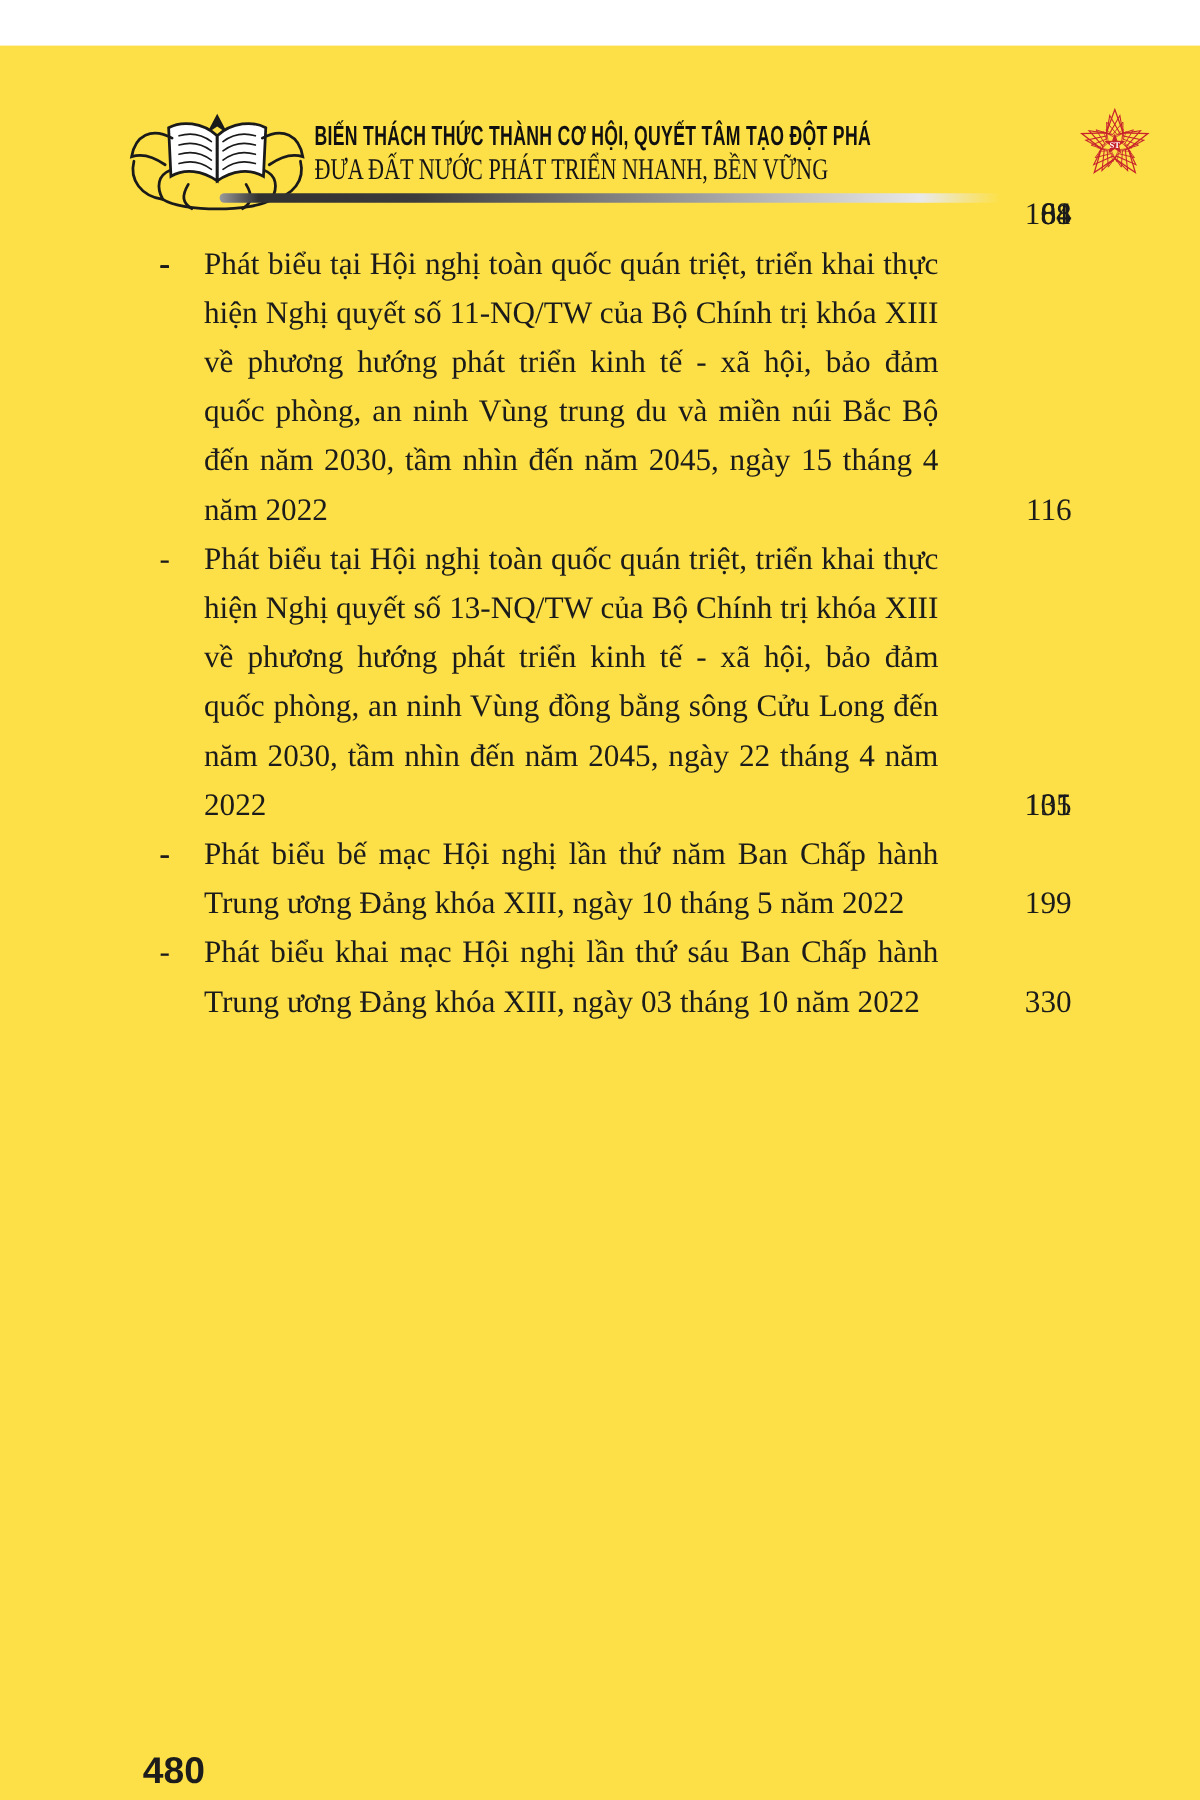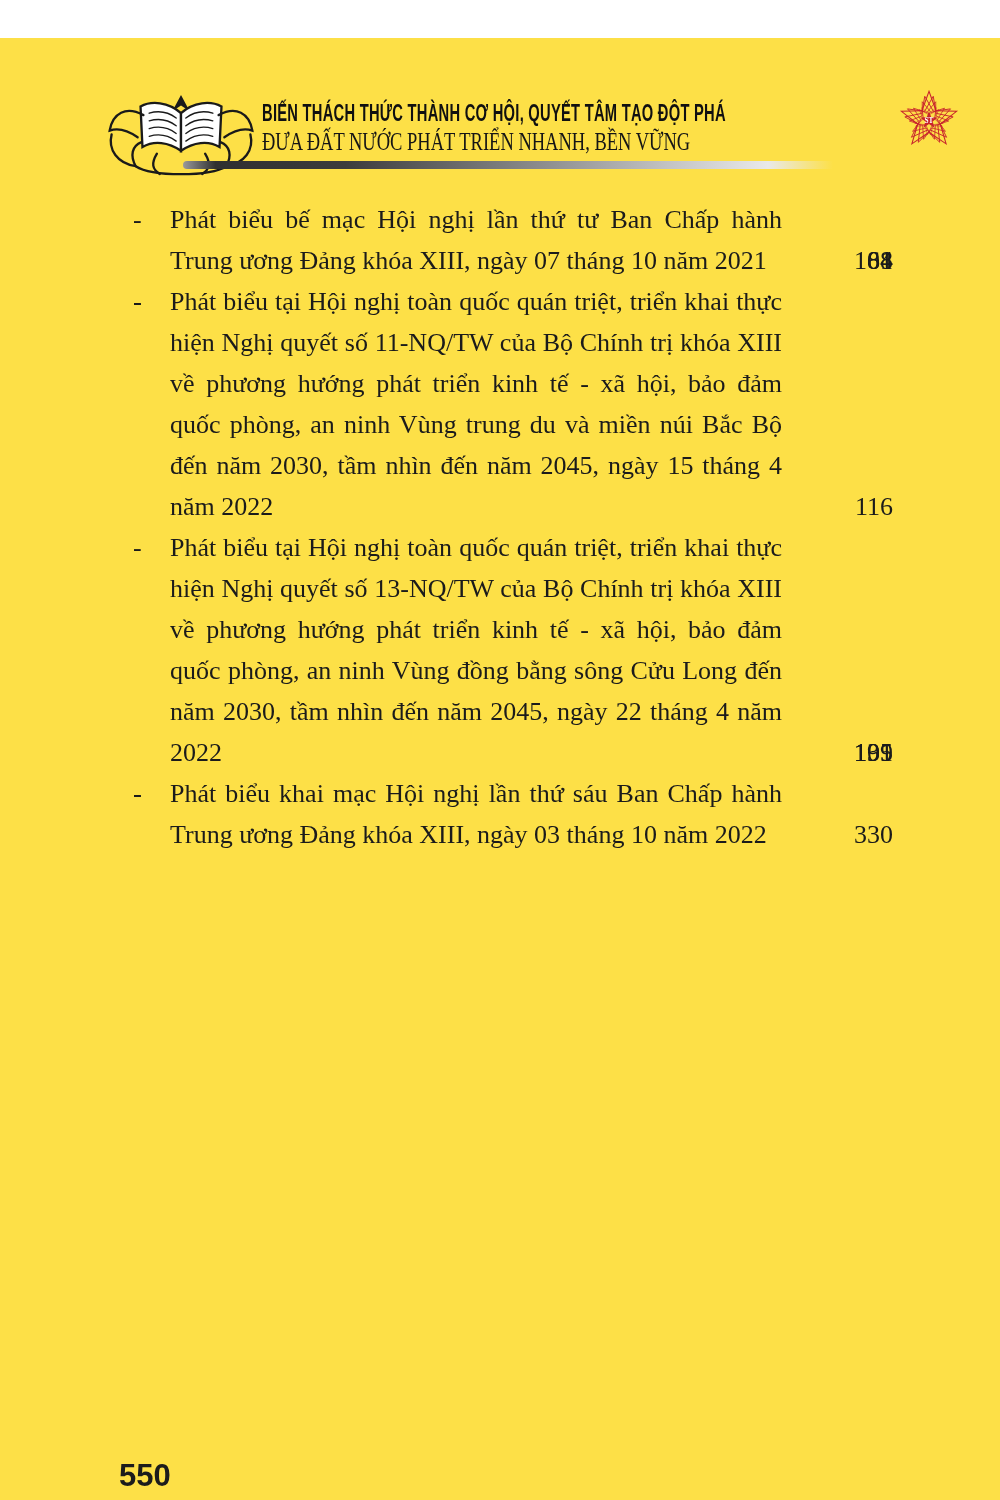--- a/index.html
+++ b/index.html
@@ -151,21 +151,20 @@
       <path d="M50,8 L60.6,37.4 L91.8,38.4 L67.1,57.6 L75.9,87.6 L50,70 L24.1,87.6 L32.9,57.6 L8.2,38.4 L39.4,37.4 Z" transform="translate(50 52) scale(0.5) rotate(-30) translate(-50 -52)"></path>
       <path d="M50,8 L60.6,37.4 L91.8,38.4 L67.1,57.6 L75.9,87.6 L50,70 L24.1,87.6 L32.9,57.6 L8.2,38.4 L39.4,37.4 Z" fill="#C8242C" stroke="none" transform="translate(50 52) scale(0.32) translate(-50 -52)"></path>
       <text x="50" y="56" text-anchor="middle" fill="#ffffff" stroke="none" font-family="Liberation Serif, serif" font-weight="bold" font-size="11">ST</text>
     </svg>
   </div>
 
   <div class="toc">
 
     <div class="entry">
       <span class="dash">-</span>
-      <span class="etext">Phát biểu bế mạc Hội nghị lần thứ tư Ban Chấp hành Trung ương Đảng khóa XIII, ngày 07 tháng 10 năm 2021</span>
       <span class="epage">68</span>
     </div>
 
     <div class="entry">
       <span class="dash">-</span>
       <span class="epage">81</span>
     </div>
 
     <div class="entry">
       <span class="dash">-</span>
@@ -184,26 +183,27 @@
       <span class="epage">131</span>
     </div>
 
     <div class="entry">
       <span class="dash">-</span>
       <span class="epage">105</span>
     </div>
 
     <div class="entry">
       <span class="dash">-</span>
+      <span class="etext">Phát biểu bế mạc Hội nghị lần thứ năm Ban Chấp hành Trung ương Đảng khóa XIII, ngày 10 tháng 5 năm 2022</span>
       <span class="epage">199</span>
     </div>
 
     <div class="entry">
       <span class="dash">-</span>
       <span class="etext">Phát biểu khai mạc Hội nghị lần thứ sáu Ban Chấp hành Trung ương Đảng khóa XIII, ngày 03 tháng 10 năm 2022</span>
       <span class="epage">330</span>
     </div>
 
   </div>
 
-  <div class="folio">550</div>
+  <div class="folio">480</div>
 
 </div>
 
 </body></html>

